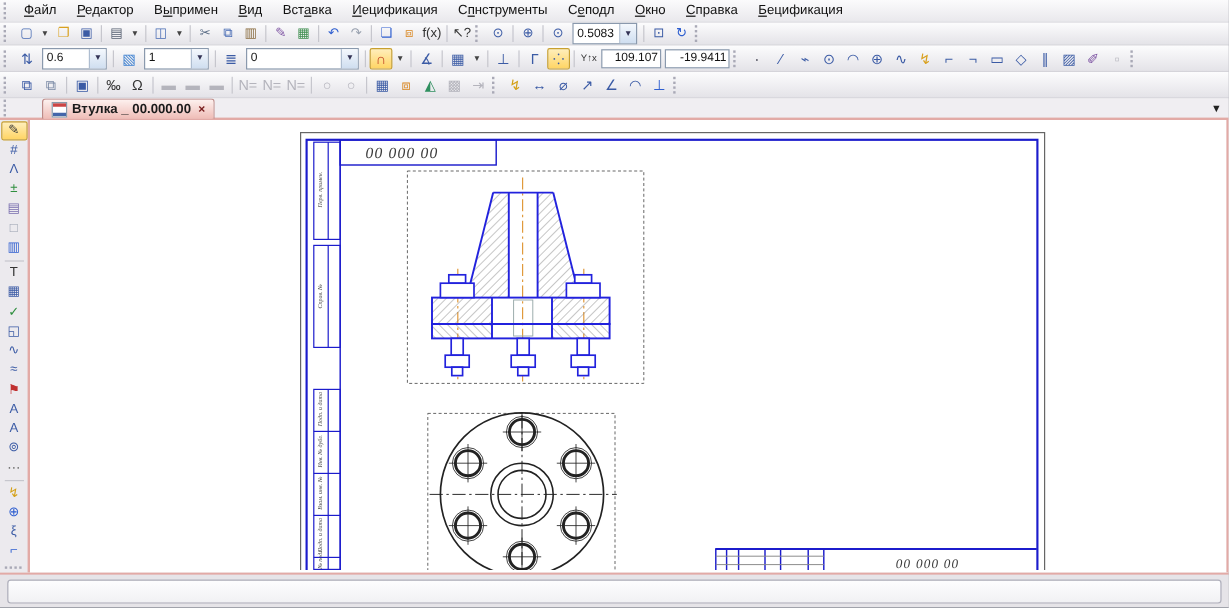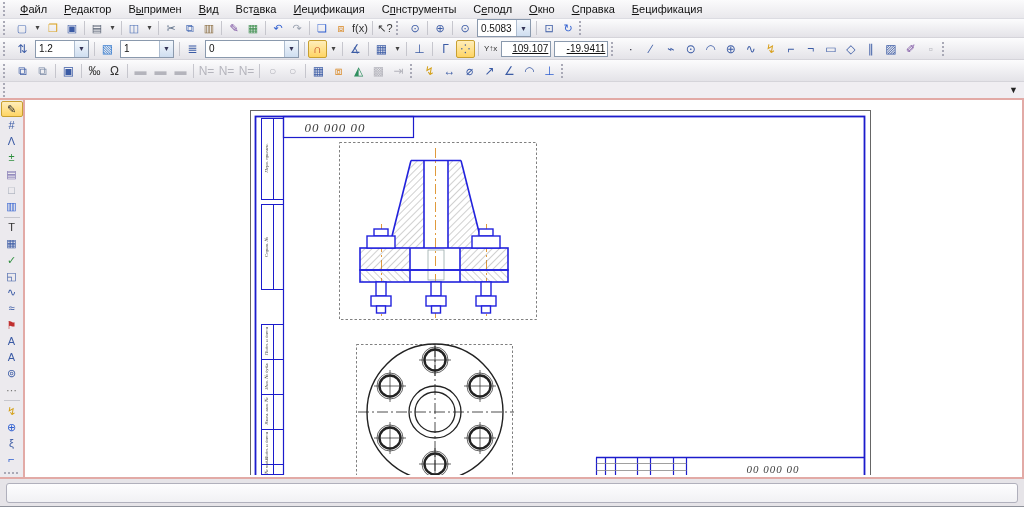--- a/index.html
+++ b/index.html
@@ -24,21 +24,21 @@
   .tbtn.st-active{background:linear-gradient(#ffeebb,#ffd564);border:1px solid #c8a030;}
   .tbtn.st-disabled{color:#b4b4bc;}
   .tsep{width:1px;height:14px;background:#c6c6cd;margin:0 2px;}
   .grip{width:4px;height:14px;border-left:2px dotted #a9a9b6;margin:0 3px 0 1px;}
   .combo{display:inline-flex;align-items:center;height:16px;border:1px solid #8a99ad;background:#fff;
          font-size:10px;color:#111;margin:0 2px;}
   .combo .val{padding:0 3px;min-width:32px;}
   .combo .cbtn{width:13px;height:100%;background:linear-gradient(#f4f8fd,#cfdef0);border-left:1px solid #aebdd0;
          display:flex;align-items:center;justify-content:center;font-size:7px;color:#335;}
   .field{height:14px;border:1px solid #8a99ad;background:#fff;font-size:10px;color:#111;
-         display:inline-flex;align-items:center;justify-content:flex-end;padding:0 2px;margin:0 1px;text-decoration:underline;}
+         display:inline-flex;align-items:center;justify-content:flex-end;padding:0 2px;margin:0 1px;}
   .f1{width:44px;} .f2{width:48px;}
   
   .tabbar{height:18px;background:#f0eef2;display:flex;align-items:flex-end;border-bottom:2px solid #e2aaa6;box-sizing:border-box;}
   .tab-stub{width:30px;height:14px;border-left:2px dotted #a9a9b6;margin:0 0 1px 3px;}
   .tab{height:16px;display:flex;align-items:center;gap:4px;padding:0 7px;margin-bottom:-1px;
        background:linear-gradient(#fdf1ef,#efbcb6);border:1px solid #bd8a87;border-bottom:none;
        border-radius:3px 3px 0 0;font-size:11px;font-weight:bold;color:#1a1a1a;}
   .tab-doc{width:11px;height:11px;background:#fff;border:1px solid #8899aa;position:relative;
        box-shadow:inset 0 3px 0 #c44, inset 0 -3px 0 #46a;}
   .tab-close{font-size:10px;font-weight:bold;color:#7a2020;margin-left:2px;}
@@ -127,21 +127,21 @@
         <span class="grip"></span>
       </span>
   </div>
 
   <div class="tbrow row2">
     <span class="tgroup">
         <span class="grip"></span>
         <span class="tbtn" style="color: rgb(59, 91, 165);">⇅</span>
       </span>
     <span class="combo">
-      <span class="val">1.2</span>
+      <span class="val">0.6</span>
       <span class="cbtn">▼</span>
     </span>
     <span class="tgroup">
         <span class="tsep"></span>
         <span class="tbtn" style="color: rgb(59, 127, 208);">▧</span>
       </span>
     <span class="combo">
       <span class="val">1</span>
       <span class="cbtn">▼</span>
     </span>
@@ -230,20 +230,25 @@
         <span class="tbtn" style="color: rgb(59, 91, 165);">↗</span>
         <span class="tbtn" style="color: rgb(59, 91, 165);">∠</span>
         <span class="tbtn" style="color: rgb(59, 91, 165);">◠</span>
         <span class="tbtn" style="color: rgb(47, 95, 208);">⊥</span>
         <span class="grip"></span>
       </span>
   </div>
 
   <div class="tabbar">
     <span class="tab-stub"></span>
+    <span class="tab">
+      <span class="tab-doc"></span>
+      <span>Втулка _ 00.000.00</span>
+      <span class="tab-close">×</span>
+    </span>
     <span class="tab-right">▼</span>
   </div>
 
   <div class="main">
     <div class="leftpanel">
         <span class="tbtn st-active" style="color: rgb(51, 51, 51);">✎</span>
         <span class="tbtn" style="color: rgb(59, 91, 165);">#</span>
         <span class="tbtn" style="color: rgb(59, 91, 165);">Λ</span>
         <span class="tbtn" style="color: rgb(47, 143, 63);">±</span>
         <span class="tbtn" style="color: rgb(122, 111, 175);">▤</span>

